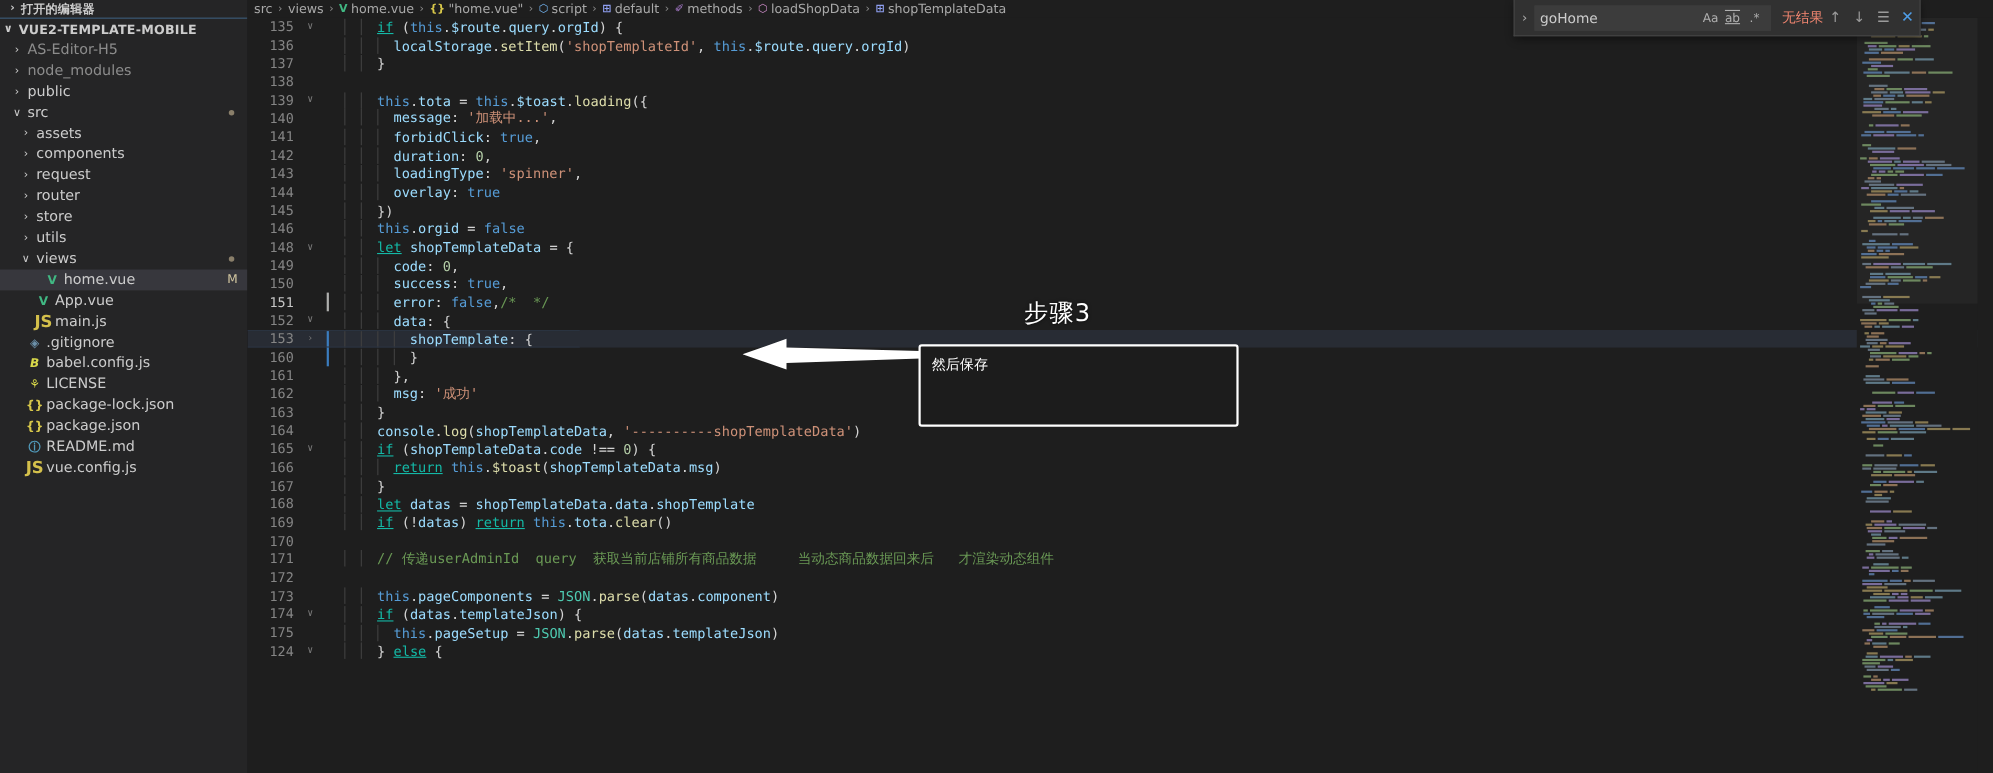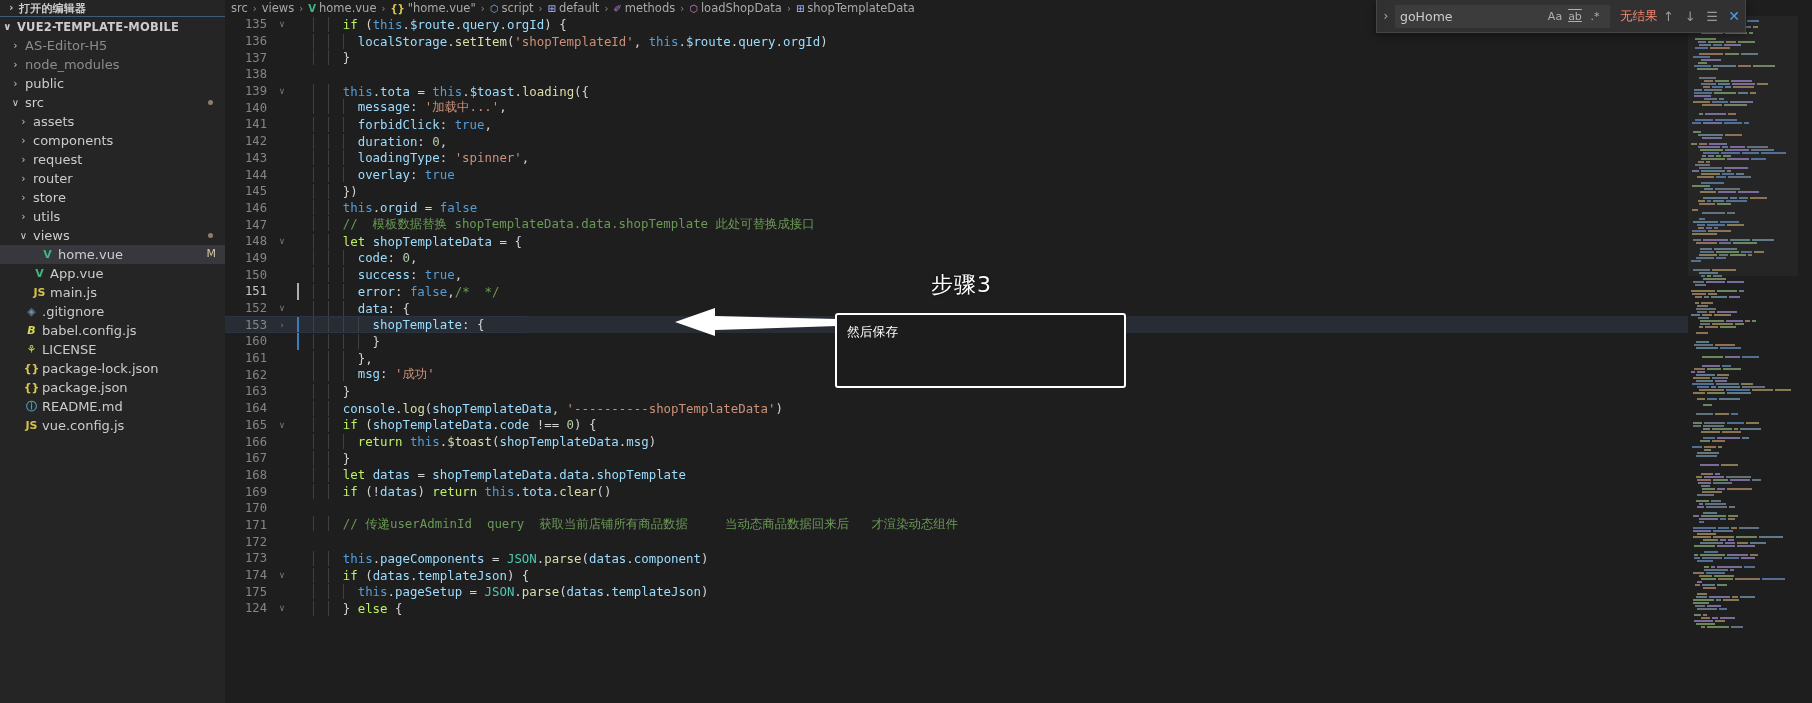--- a/index.html
+++ b/index.html
@@ -55,21 +55,21 @@
   .badge-dot {
     position: absolute; right: 12px; top: 7px;
     width: 5px; height: 5px; border-radius: 50%;
     background: #8a7f6a;
   }
   .mod-mark {
     position: absolute; right: 9px; top: 2px;
     font-size: 11px; color: #d3c7a1;
   }
   .ic-vue { color: #41b883; }
-  .ic-js { color: #d4c04b; font-size: 11px; }
+  .ic-js { color: #d4c04b; font-size: 15px; }
   .ic-git { color: #6b8fa8; }
   .ic-babel { color: #d8d84a; font-style: italic; }
   .ic-license { color: #d8d84a; }
   .ic-json { color: #d8c84a; font-size: 11px; }
   .ic-readme { color: #519aba; }
 
   
   .editor-col { flex: 1 1 auto; position: relative; height: 703px; background: #1e1e1e; }
 
   .breadcrumb {
@@ -119,21 +119,21 @@
   }
   .selbar {
     position: absolute; left: 72px; width: 2px; top: 0; bottom: 0;
     background: #3b7dbf;
   }
   .code-text { padding-left: 0px; }
   .ind { display: inline-block; }
   .iguide { border-left: 1px solid #404040; }
 
   
-  .t-key   { color: #bef264; }   
+  .t-key   { color: #14b8a6; text-decoration: underline; }   
   .t-kw2   { color: #569cd6; }   
   .t-fn    { color: #dcdcaa; }
   .t-var   { color: #9cdcfe; }
   .t-str   { color: #ce9178; }
   .t-num   { color: #b5cea8; }
   .t-com   { color: #6a9955; }
   .t-plain { color: #d4d4d4; }
   .t-prop  { color: #9cdcfe; }
   .t-class { color: #4ec9b0; }
 
@@ -390,21 +390,20 @@
         <div class="code-row"><span class="lnum">137</span><span class="fold"></span><span class="gutter-pad"></span><span class="code-text"><span class="ind iguide" style="width:14.9px;">&nbsp;</span><span class="ind iguide" style="width:14.9px;">&nbsp;</span><span class="t-plain">}</span></span></div>
         <div class="code-row"><span class="lnum">138</span><span class="fold"></span><span class="gutter-pad"></span><span class="code-text"></span></div>
         <div class="code-row"><span class="lnum">139</span><span class="fold">∨</span><span class="gutter-pad"></span><span class="code-text"><span class="ind iguide" style="width:14.9px;">&nbsp;</span><span class="ind iguide" style="width:14.9px;">&nbsp;</span><span class="t-kw2">this</span><span class="t-plain">.</span><span class="t-prop">tota</span><span class="t-plain"> = </span><span class="t-kw2">this</span><span class="t-plain">.</span><span class="t-prop">$toast</span><span class="t-plain">.</span><span class="t-fn">loading</span><span class="t-plain">({</span></span></div>
         <div class="code-row"><span class="lnum">140</span><span class="fold"></span><span class="gutter-pad"></span><span class="code-text"><span class="ind iguide" style="width:14.9px;">&nbsp;</span><span class="ind iguide" style="width:14.9px;">&nbsp;</span><span class="ind iguide" style="width:14.9px;">&nbsp;</span><span class="t-var">message</span><span class="t-plain">: </span><span class="t-str">'加载中...'</span><span class="t-plain">,</span></span></div>
         <div class="code-row"><span class="lnum">141</span><span class="fold"></span><span class="gutter-pad"></span><span class="code-text"><span class="ind iguide" style="width:14.9px;">&nbsp;</span><span class="ind iguide" style="width:14.9px;">&nbsp;</span><span class="ind iguide" style="width:14.9px;">&nbsp;</span><span class="t-var">forbidClick</span><span class="t-plain">: </span><span class="t-kw2">true</span><span class="t-plain">,</span></span></div>
         <div class="code-row"><span class="lnum">142</span><span class="fold"></span><span class="gutter-pad"></span><span class="code-text"><span class="ind iguide" style="width:14.9px;">&nbsp;</span><span class="ind iguide" style="width:14.9px;">&nbsp;</span><span class="ind iguide" style="width:14.9px;">&nbsp;</span><span class="t-var">duration</span><span class="t-plain">: </span><span class="t-num">0</span><span class="t-plain">,</span></span></div>
         <div class="code-row"><span class="lnum">143</span><span class="fold"></span><span class="gutter-pad"></span><span class="code-text"><span class="ind iguide" style="width:14.9px;">&nbsp;</span><span class="ind iguide" style="width:14.9px;">&nbsp;</span><span class="ind iguide" style="width:14.9px;">&nbsp;</span><span class="t-var">loadingType</span><span class="t-plain">: </span><span class="t-str">'spinner'</span><span class="t-plain">,</span></span></div>
         <div class="code-row"><span class="lnum">144</span><span class="fold"></span><span class="gutter-pad"></span><span class="code-text"><span class="ind iguide" style="width:14.9px;">&nbsp;</span><span class="ind iguide" style="width:14.9px;">&nbsp;</span><span class="ind iguide" style="width:14.9px;">&nbsp;</span><span class="t-var">overlay</span><span class="t-plain">: </span><span class="t-kw2">true</span></span></div>
         <div class="code-row"><span class="lnum">145</span><span class="fold"></span><span class="gutter-pad"></span><span class="code-text"><span class="ind iguide" style="width:14.9px;">&nbsp;</span><span class="ind iguide" style="width:14.9px;">&nbsp;</span><span class="t-plain">})</span></span></div>
         <div class="code-row"><span class="lnum">146</span><span class="fold"></span><span class="gutter-pad"></span><span class="code-text"><span class="ind iguide" style="width:14.9px;">&nbsp;</span><span class="ind iguide" style="width:14.9px;">&nbsp;</span><span class="t-kw2">this</span><span class="t-plain">.</span><span class="t-prop">orgid</span><span class="t-plain"> = </span><span class="t-kw2">false</span></span></div>
-        <div class="code-row"><span class="lnum">147</span><span class="fold"></span><span class="gutter-pad"></span><span class="code-text"><span class="ind iguide" style="width:14.9px;">&nbsp;</span><span class="ind iguide" style="width:14.9px;">&nbsp;</span><span class="t-com">//  模板数据替换 shopTemplateData.data.shopTemplate 此处可替换成接口</span></span></div>
         <div class="code-row"><span class="lnum">148</span><span class="fold">∨</span><span class="gutter-pad"></span><span class="code-text"><span class="ind iguide" style="width:14.9px;">&nbsp;</span><span class="ind iguide" style="width:14.9px;">&nbsp;</span><span class="t-key">let</span><span class="t-plain"> </span><span class="t-var">shopTemplateData</span><span class="t-plain"> = {</span></span></div>
         <div class="code-row"><span class="lnum">149</span><span class="fold"></span><span class="gutter-pad"></span><span class="code-text"><span class="ind iguide" style="width:14.9px;">&nbsp;</span><span class="ind iguide" style="width:14.9px;">&nbsp;</span><span class="ind iguide" style="width:14.9px;">&nbsp;</span><span class="t-var">code</span><span class="t-plain">: </span><span class="t-num">0</span><span class="t-plain">,</span></span></div>
         <div class="code-row"><span class="lnum">150</span><span class="fold"></span><span class="gutter-pad"></span><span class="code-text"><span class="ind iguide" style="width:14.9px;">&nbsp;</span><span class="ind iguide" style="width:14.9px;">&nbsp;</span><span class="ind iguide" style="width:14.9px;">&nbsp;</span><span class="t-var">success</span><span class="t-plain">: </span><span class="t-kw2">true</span><span class="t-plain">,</span></span></div>
         <div class="code-row"><span class="lnum cur">151</span><span class="fold"></span><span class="gutter-pad"></span><span class="code-text"><span class="ind iguide" style="width:14.9px;">&nbsp;</span><span class="ind iguide" style="width:14.9px;">&nbsp;</span><span class="ind iguide" style="width:14.9px;">&nbsp;</span><span class="t-var">error</span><span class="t-plain">: </span><span class="t-kw2">false</span><span class="t-plain">,</span><span class="t-com">/*  */</span></span><span class="cursorbar"></span></div>
         <div class="code-row"><span class="lnum">152</span><span class="fold">∨</span><span class="gutter-pad"></span><span class="code-text"><span class="ind iguide" style="width:14.9px;">&nbsp;</span><span class="ind iguide" style="width:14.9px;">&nbsp;</span><span class="ind iguide" style="width:14.9px;">&nbsp;</span><span class="t-var">data</span><span class="t-plain">: {</span></span></div>
         <div class="code-row active"><span class="lnum">153</span><span class="fold">›</span><span class="gutter-pad"></span><span class="code-text"><span class="ind iguide" style="width:14.9px;">&nbsp;</span><span class="ind iguide" style="width:14.9px;">&nbsp;</span><span class="ind iguide" style="width:14.9px;">&nbsp;</span><span class="ind iguide" style="width:14.9px;">&nbsp;</span><span class="t-var">shopTemplate</span><span class="t-plain">: {</span></span><span class="selbar"></span></div>
         <div class="code-row"><span class="lnum">160</span><span class="fold"></span><span class="gutter-pad"></span><span class="code-text"><span class="ind iguide" style="width:14.9px;">&nbsp;</span><span class="ind iguide" style="width:14.9px;">&nbsp;</span><span class="ind iguide" style="width:14.9px;">&nbsp;</span><span class="ind iguide" style="width:14.9px;">&nbsp;</span><span class="t-plain">}</span></span><span class="selbar"></span></div>
         <div class="code-row"><span class="lnum">161</span><span class="fold"></span><span class="gutter-pad"></span><span class="code-text"><span class="ind iguide" style="width:14.9px;">&nbsp;</span><span class="ind iguide" style="width:14.9px;">&nbsp;</span><span class="ind iguide" style="width:14.9px;">&nbsp;</span><span class="t-plain">},</span></span></div>
         <div class="code-row"><span class="lnum">162</span><span class="fold"></span><span class="gutter-pad"></span><span class="code-text"><span class="ind iguide" style="width:14.9px;">&nbsp;</span><span class="ind iguide" style="width:14.9px;">&nbsp;</span><span class="ind iguide" style="width:14.9px;">&nbsp;</span><span class="t-var">msg</span><span class="t-plain">: </span><span class="t-str">'成功'</span></span></div>
         <div class="code-row"><span class="lnum">163</span><span class="fold"></span><span class="gutter-pad"></span><span class="code-text"><span class="ind iguide" style="width:14.9px;">&nbsp;</span><span class="ind iguide" style="width:14.9px;">&nbsp;</span><span class="t-plain">}</span></span></div>

